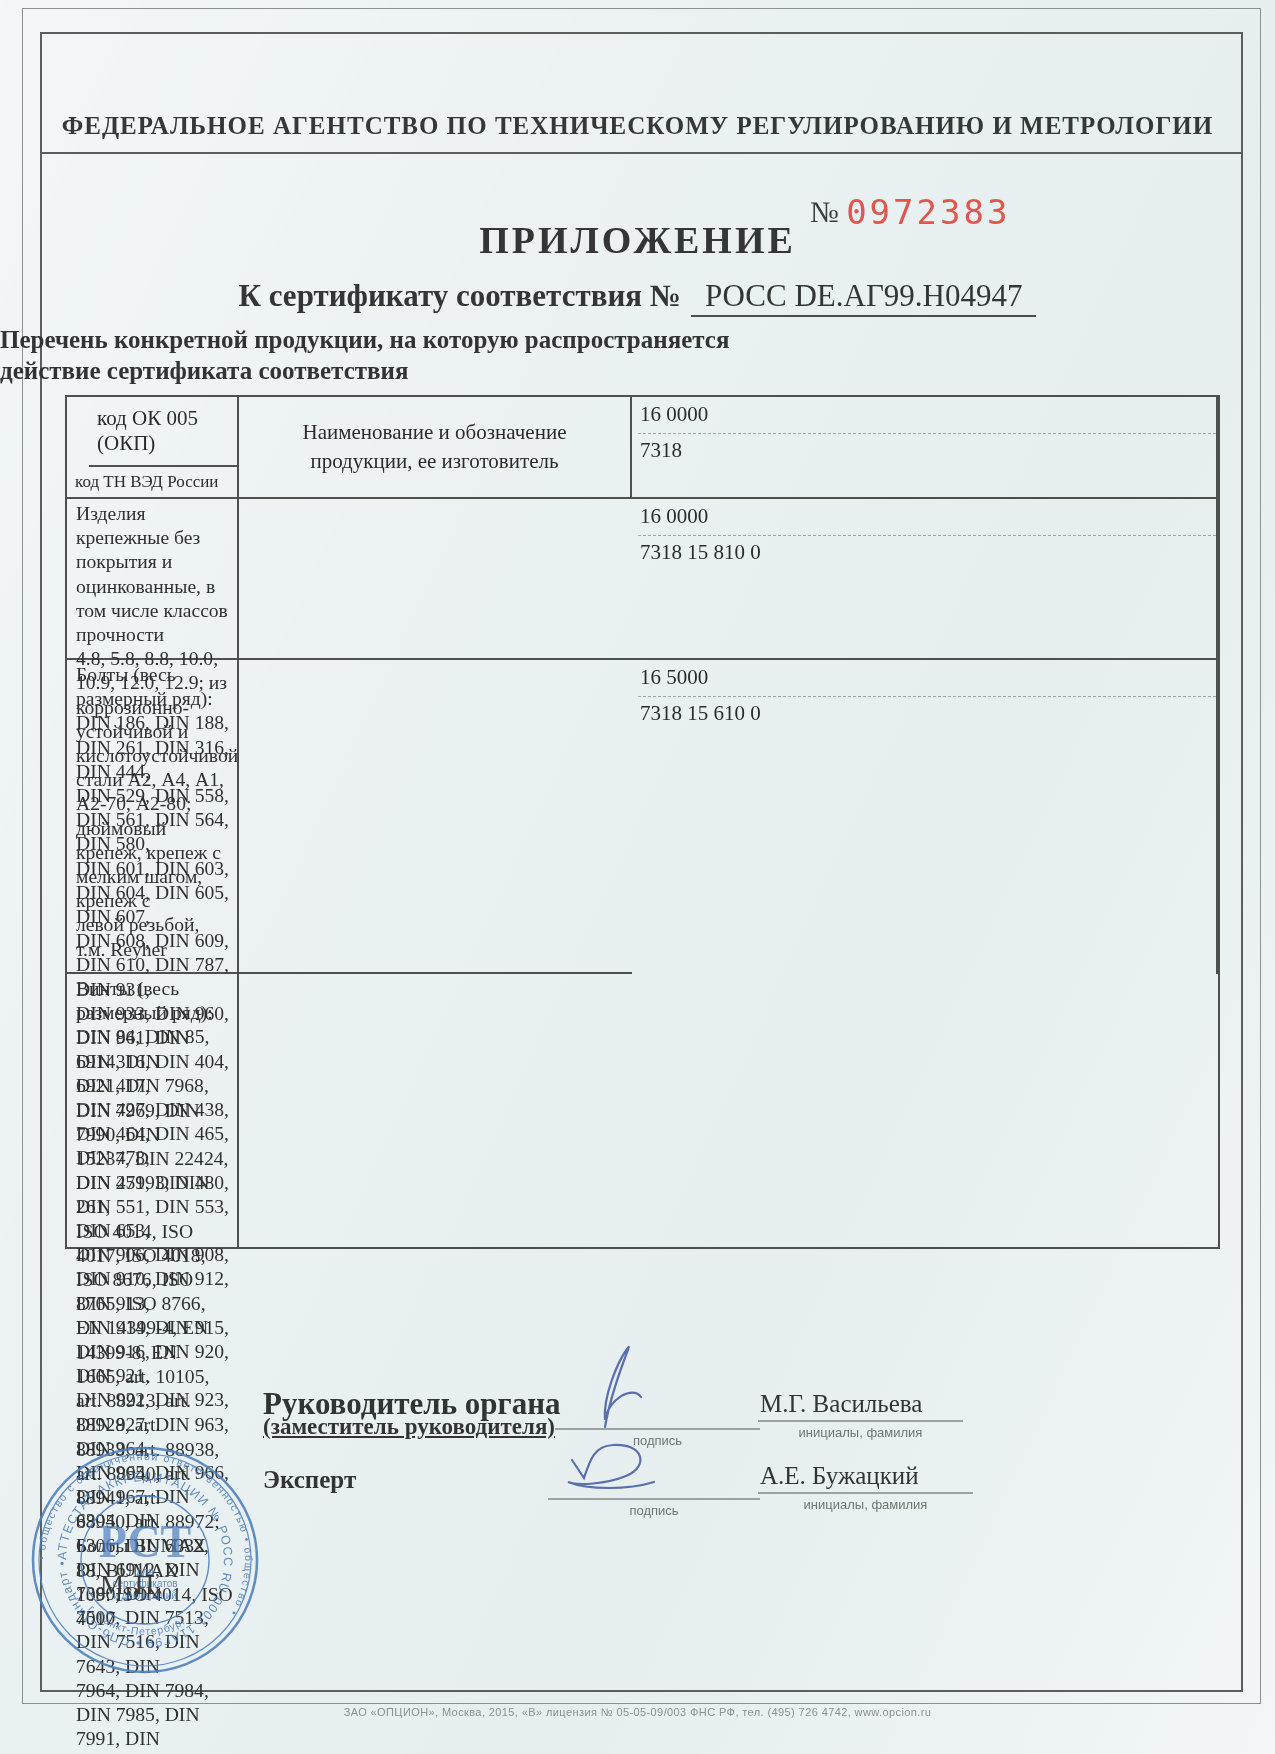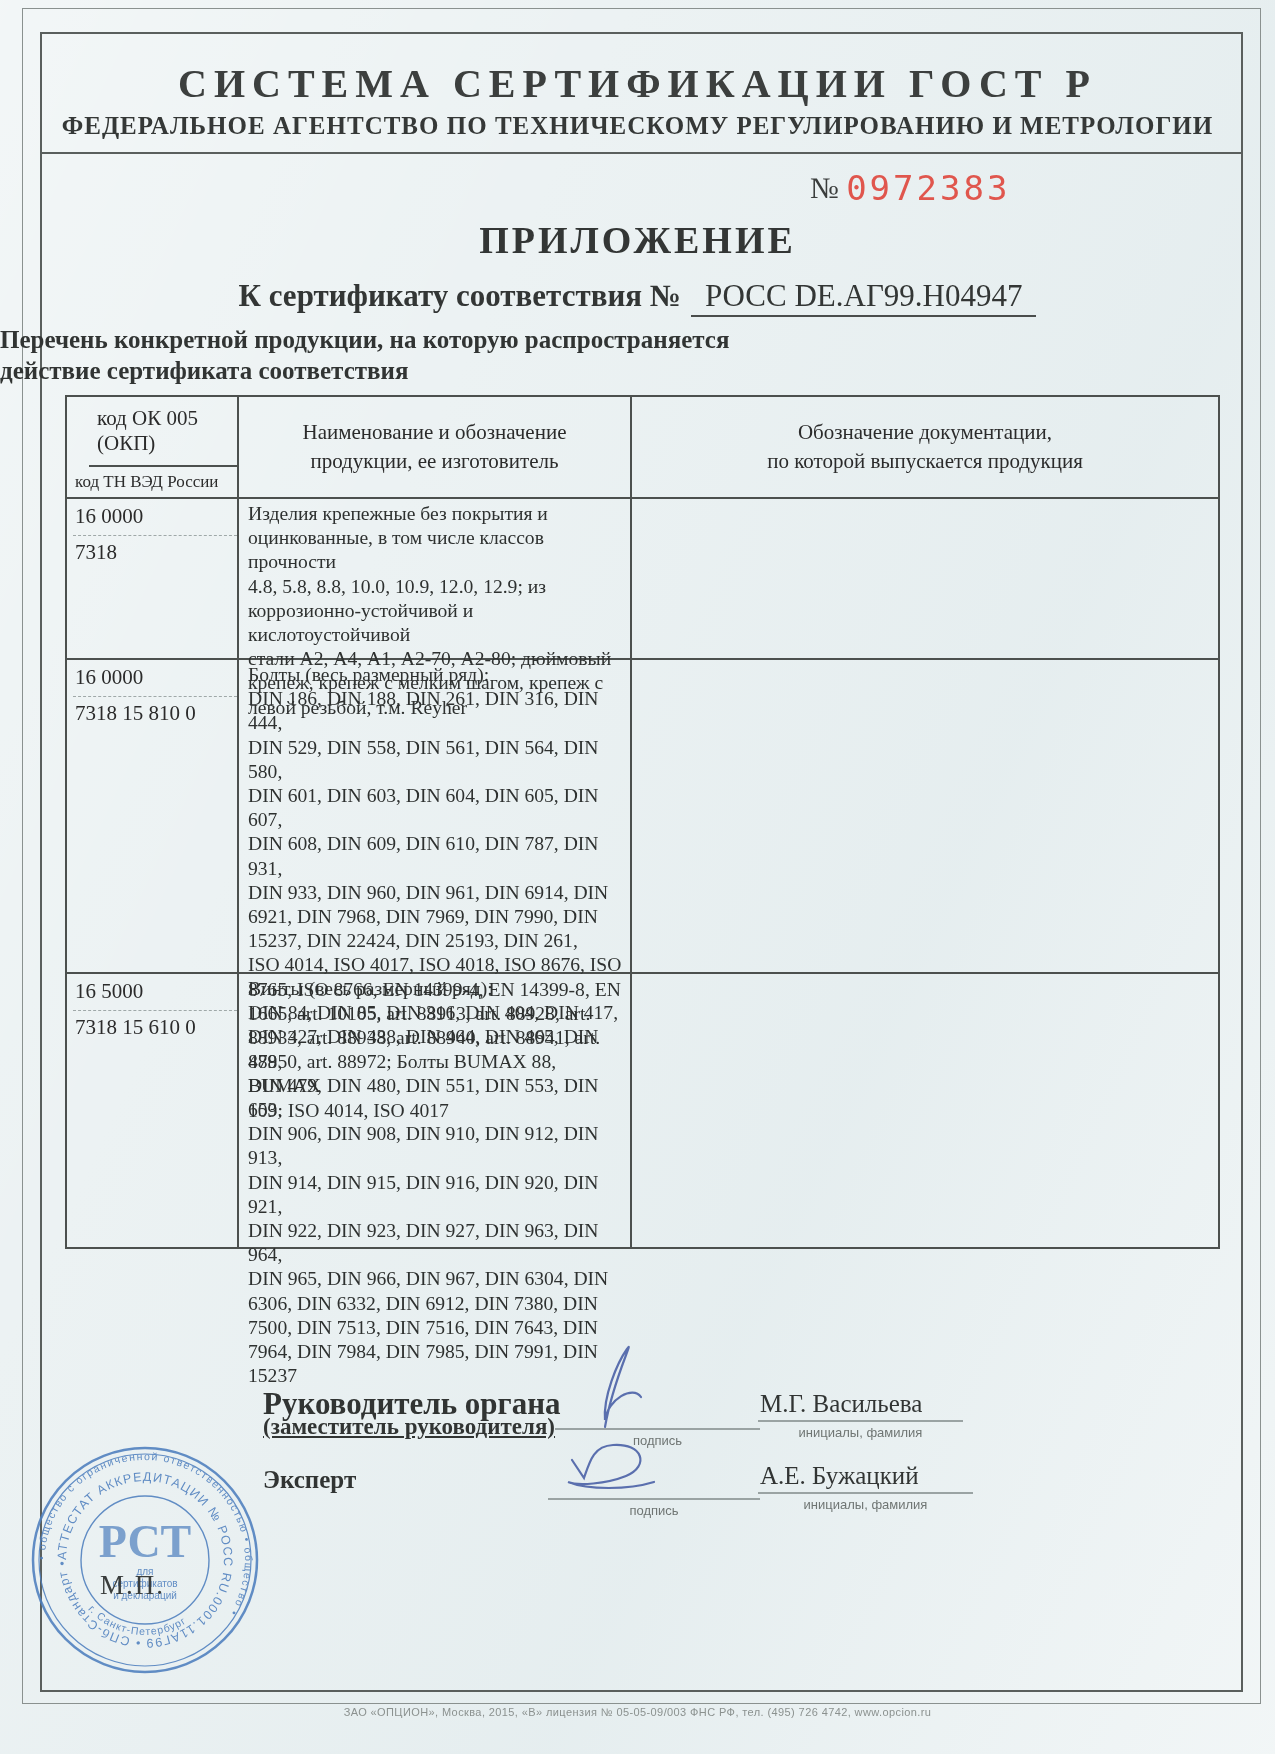--- a/index.html
+++ b/index.html
@@ -12,21 +12,21 @@
   .outer-frame{position:absolute;left:22px;top:8px;right:14px;bottom:50px;border:1px solid #8a918f;}
   .inner-frame{position:absolute;left:40px;top:32px;right:32px;bottom:62px;border:2px solid #5a5f5d;}
   .abs{position:absolute;}
 
   
   .hdr1{left:0;right:0;top:60px;text-align:center;font-size:40px;font-weight:bold;letter-spacing:7px;color:#3c3f3e;}
   .hdr2{left:0;right:0;top:112px;text-align:center;font-size:25px;font-weight:bold;letter-spacing:1px;color:#353837;}
   .hdr-rule{left:42px;right:34px;top:152px;border-top:2px solid #5a5f5d;height:0;}
 
   
-  .docno{left:810px;top:168px;font-size:30px;color:#3a3d3c;}
+  .docno{left:810px;top:192px;font-size:30px;color:#3a3d3c;}
   .docno .digits{font-family:"DejaVu Sans Mono","Liberation Mono",monospace;color:#e0564d;font-size:34px;letter-spacing:3px;vertical-align:-2px;}
 
   .title{left:0;right:0;top:218px;text-align:center;font-size:38px;font-weight:bold;letter-spacing:3px;color:#333635;}
   .certline{left:0;right:0;top:278px;text-align:center;font-size:31px;font-weight:bold;color:#333635;}
   .certline .no{font-weight:normal;border-bottom:2px solid #4a4d4c;padding:0 14px 2px 14px;margin-left:10px;}
   .subtitle{left:0;right:0;top:324px;font-size:25px;font-weight:bold;line-height:31px;color:#313433;white-space:pre-line;}
 
   
   .tbl{left:65px;top:395px;width:1151px;border:2px solid #4c504e;display:grid;
        grid-template-columns:172px 393px 586px;grid-template-rows:102px 161px 314px 273px;}
@@ -67,21 +67,20 @@
           font-size:11px;color:#8b918f;letter-spacing:.4px;}
 </style>
 </head>
 <body>
 
 <div class="page">
 
   <div class="outer-frame abs"></div>
   <div class="inner-frame abs"></div>
 
-  <div class="abs hdr1">СИСТЕМА СЕРТИФИКАЦИИ ГОСТ Р</div>
   <div class="abs hdr2">ФЕДЕРАЛЬНОЕ АГЕНТСТВО ПО ТЕХНИЧЕСКОМУ РЕГУЛИРОВАНИЮ И МЕТРОЛОГИИ</div>
   <div class="abs hdr-rule"></div>
 
   <div class="abs docno">
     <span>№</span>
     <span class="digits">0972383</span>
   </div>
 
   <div class="abs title">ПРИЛОЖЕНИЕ</div>
 
@@ -93,22 +92,20 @@
 действие сертификата соответствия</div>
 
   <div class="abs tbl">
 
     <div class="cell h-c1">
       <div class="t">код ОК 005 (ОКП)</div>
       <div class="b">код ТН ВЭД России</div>
     </div>
     <div class="cell h-mid">Наименование и обозначение
 продукции, ее изготовитель</div>
-    <div class="cell h-mid last-col">Обозначение документации,
-по которой выпускается продукция</div>
 
     <div class="cell codes row-a">
       <span class="code-top">16 0000</span>
       <span class="code-bottom">7318</span>
     </div>
     <div class="cell name-cell row-a">Изделия крепежные без покрытия и
 оцинкованные, в том числе классов прочности
 4.8, 5.8, 8.8, 10.0, 10.9, 12.0, 12.9; из
 коррозионно-устойчивой и кислотоустойчивой
 стали А2, А4, А1, А2-70, А2-80;  дюймовый

